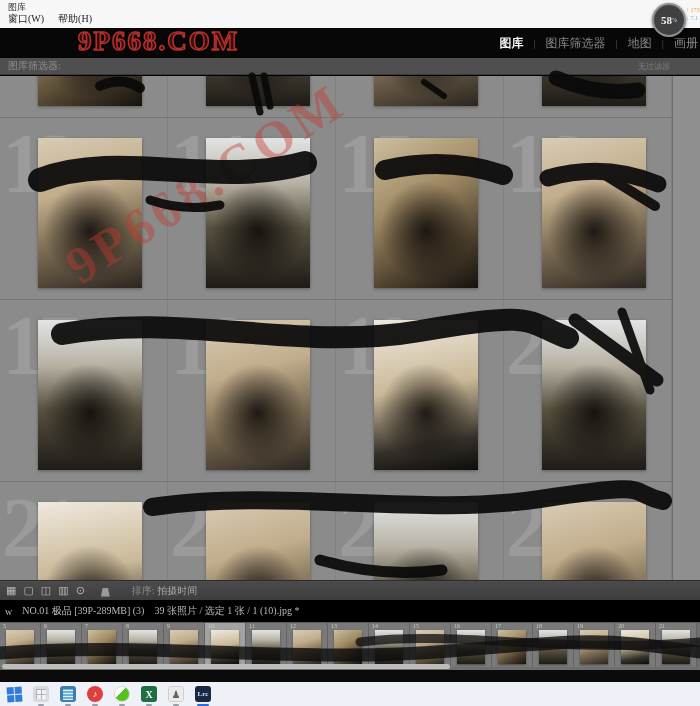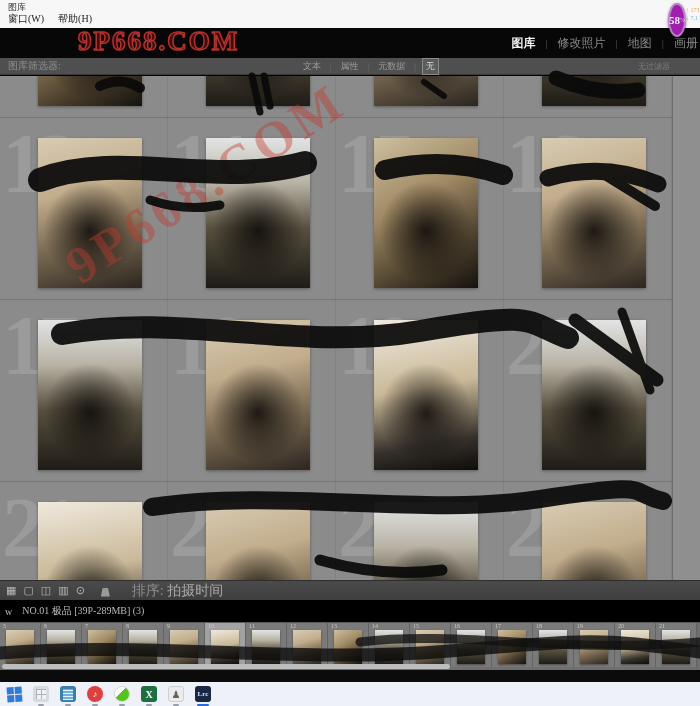--- a/index.html
+++ b/index.html
@@ -7,22 +7,22 @@
   body { font-family:"Liberation Sans", sans-serif; }
   #app { position:relative; width:700px; height:706px; overflow:hidden; background:#000;font-family:Liberation Serif, serif; }
 
   
   #titlebar { position:absolute; left:0; top:0; width:700px; height:28px; background:#f7f7f7; }
   .win-title { position:absolute; left:8px; top:1px; font-size:9px; color:#333; }
   #menubar { position:absolute; left:8px; top:12px; display:flex; gap:14px; }
   .menu-item { font-size:10px; color:#222; cursor:default; }
 
   
-  #perf-badge { position:absolute; top:3px; right:14px; width:18px; height:34px; border-radius:50%;
-    background:#a21caf; border:2px solid rgba(200,210,220,.55); z-index:60;
+  #perf-badge { position:absolute; top:3px; right:14px; width:34px; height:34px; border-radius:50%;
+    background:#404040; border:2px solid rgba(200,210,220,.55); z-index:60;
     display:flex; align-items:center; justify-content:center; box-shadow:0 1px 3px rgba(0,0,0,.5); }
   #perf-badge .pct { color:#eef3f7; font-size:11px; font-weight:bold; }
   #perf-badge .pct-sym { color:#cfd8e0; font-size:6px; }
   #perf-side { position:absolute; top:6px; right:0px; z-index:59; width:14px; }
   #perf-side div { font-size:6px; line-height:8px; white-space:nowrap; }
   .net-up { color:#e8a23c; } .net-down { color:#6fb4e8; }
 
   
   #header { position:absolute; left:0; top:28px; width:700px; height:30px; background:#070707; }
   #header-watermark { position:absolute; left:78px; top:-2px; font-size:27px; font-weight:900;
@@ -69,21 +69,21 @@
   #scribbles { position:absolute; left:0; top:0; width:700px; height:706px; z-index:45; pointer-events:none; }
 
   
   #toolbar { position:absolute; left:0; top:580px; width:700px; height:20px;
     background:linear-gradient(#4b4b4b,#3e3e3e); border-top:1px solid #2d2d2d; display:flex; align-items:center; }
   .tb-icon { font-size:11px; color:#b9b9b9; margin-left:7px; line-height:1; cursor:default; }
   .tb-icon.first { margin-left:6px; }
   #spray-icon { margin-left:16px; width:9px; height:12px; position:relative; background:#9a9a9a;
     clip-path:polygon(20% 30%, 80% 30%, 100% 100%, 0% 100%); }
   #spray-icon::before { content:""; position:absolute; left:3px; top:-4px; width:3px; height:5px; background:#9a9a9a; }
-  #toolbar-sort { margin-left:22px; font-size:14px; color:#8d8d8d; }
+  #toolbar-sort { margin-left:22px; font-size:10px; color:#8d8d8d; }
   #toolbar-sort .sort-val { color:#a8a8a8; }
 
   
   #statusbar { position:absolute; left:0; top:600px; width:700px; height:22px; background:#000;
     display:flex; align-items:center; gap:10px; }
   #statusbar span { font-size:10px; color:#b9b9b9; white-space:nowrap; }
   #status-prefix { margin-left:5px; color:#8a8a8a; }
 
   
   #filmstrip { position:absolute; left:0; top:622px; width:700px; height:48px; background:#6f6f6f;
@@ -142,39 +142,30 @@
   <div id="perf-side">
     <div class="net-up">↑ <span>173</span></div>
     <div class="net-down">↓ <span>7.1</span></div>
   </div>
 
   <div id="header">
     <div id="header-watermark">9P668.COM</div>
     <div id="module-picker">
         <span class="module-item active">图库</span>
         <span class="module-sep">|</span>
-        <span class="module-item">修改照片</span>
+        <span class="module-item">图库筛选器</span>
         <span class="module-sep">|</span>
         <span class="module-item">地图</span>
         <span class="module-sep">|</span>
         <span class="module-item">画册</span>
       </div>
   </div>
 
   <div id="filterbar">
     <span id="filter-label">图库筛选器:</span>
-    <div id="filter-options">
-        <span class="filter-opt">文本</span>
-        <span class="filter-pipe">|</span>
-        <span class="filter-opt">属性</span>
-        <span class="filter-pipe">|</span>
-        <span class="filter-opt">元数据</span>
-        <span class="filter-pipe">|</span>
-        <span class="filter-opt selected">无</span>
-      </div>
     <span id="filter-right">无过滤器</span>
   </div>
 
   <div id="main">
     <div id="grid-view">
         <div class="grid-row partial-top">
           <div class="grid-cell">
             <div class="thumb tone-3"></div>
           </div>
           <div class="grid-cell">
@@ -281,20 +272,21 @@
     <span id="spray-icon"></span>
     <span id="toolbar-sort">
       <span>排序:</span>
       <span class="sort-val">拍摄时间</span>
     </span>
   </div>
 
   <div id="statusbar">
     <span id="status-prefix">w</span>
     <span>NO.01 极品 [39P-289MB] (3)</span>
+    <span>39 张照片 / 选定 1 张 / 1 (10).jpg *</span>
   </div>
 
   <div id="filmstrip">
     <div id="fs-track">
         <div class="fs-item">
           <span class="fs-num">5</span>
           <div class="fs-thumb tone-1"></div>
         </div>
         <div class="fs-item">
           <span class="fs-num">6</span>

